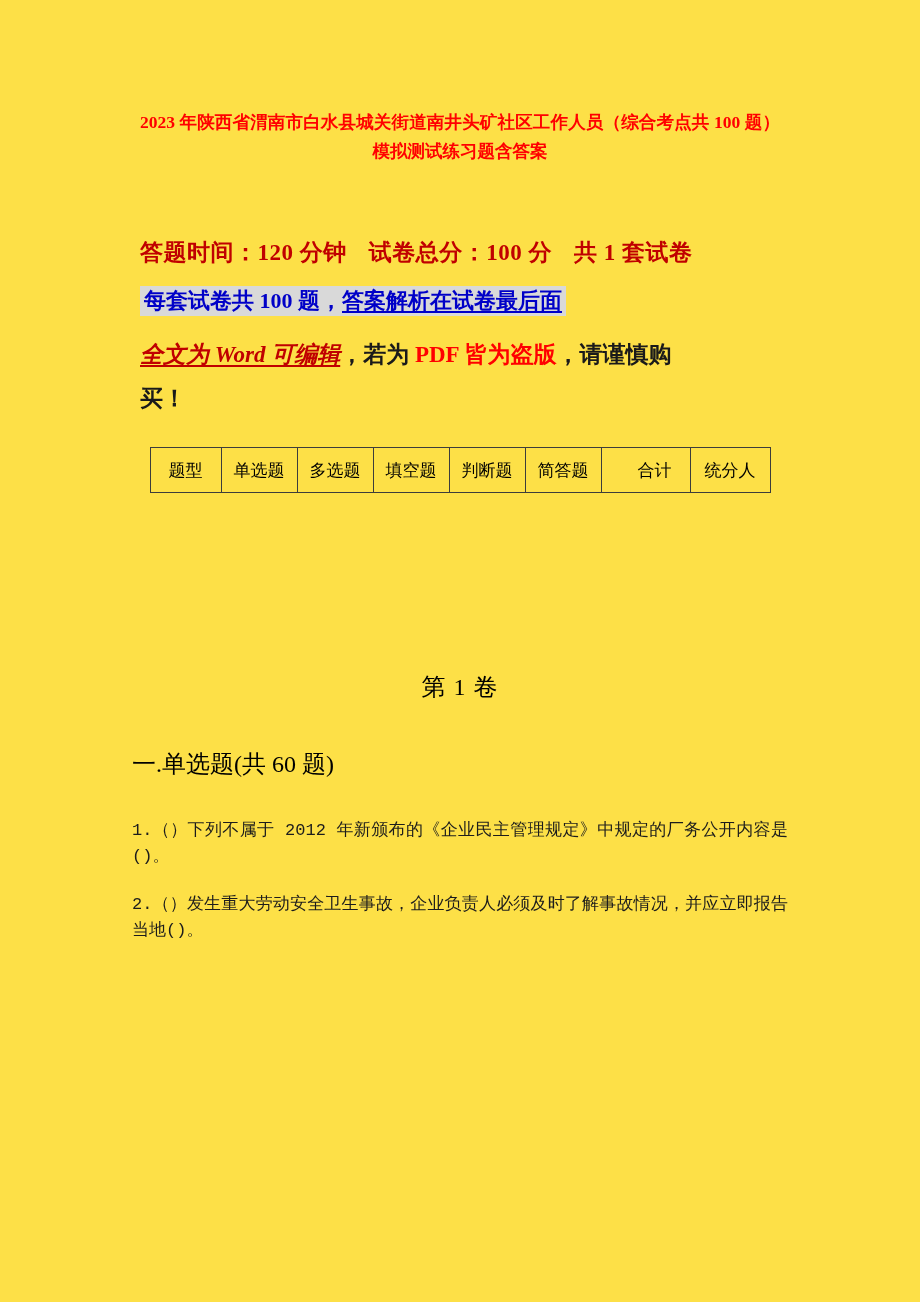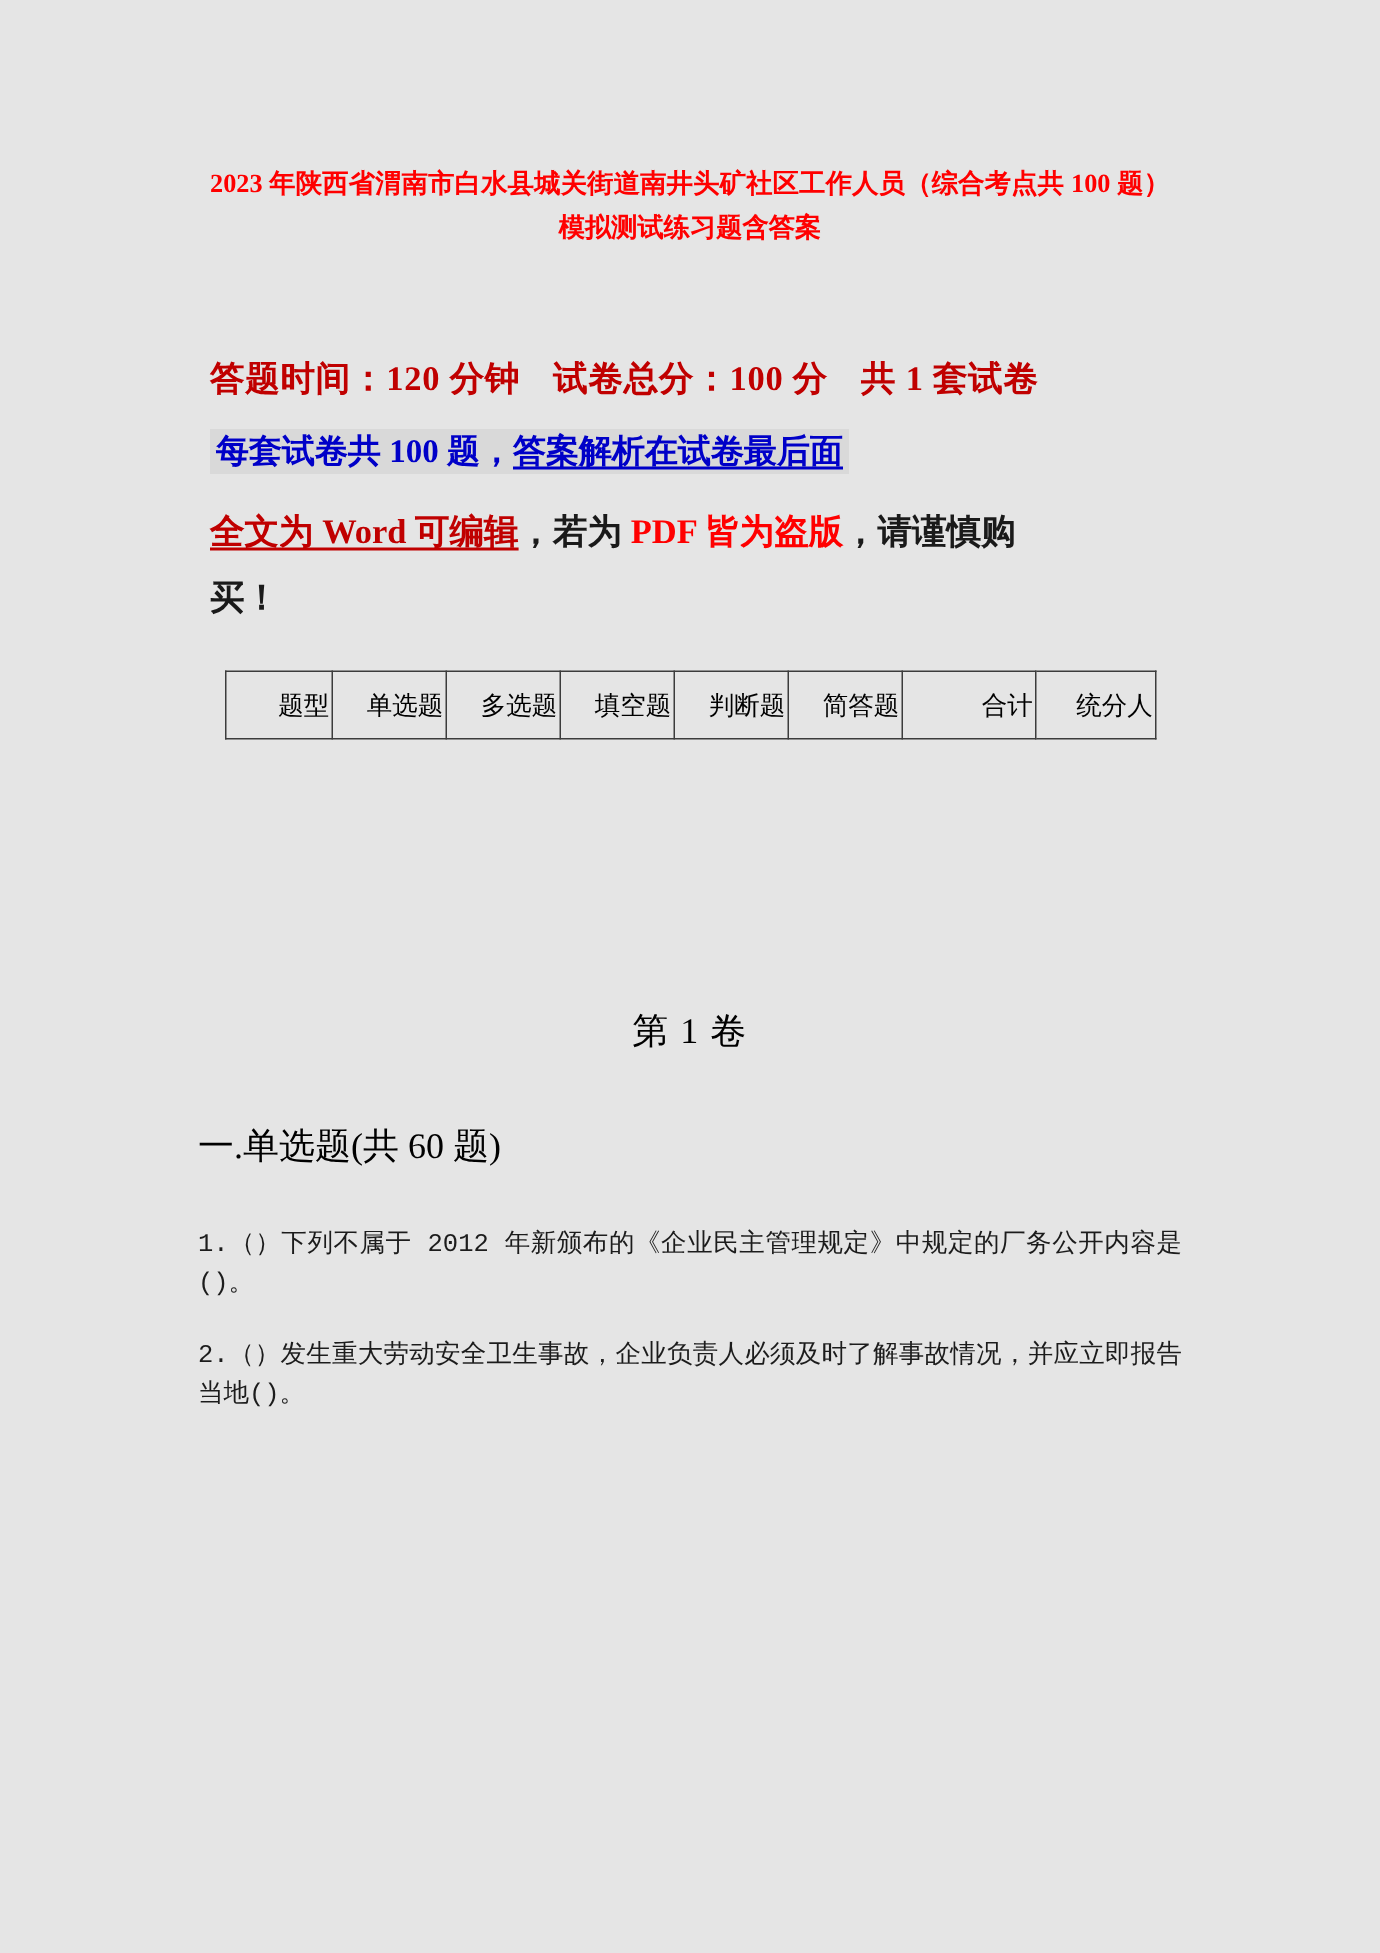--- a/index.html
+++ b/index.html
@@ -15,21 +15,21 @@
     font-family: "Liberation Serif", "DejaVu Serif", serif;
     color: #000000;
     overflow: hidden;
   }
   .page {
     position: absolute;
     left: 0;
     top: 0;
     width: 920px;
     height: 1302px;
-    background: #e5e5e5;
+    background: #fde047;
   }
   .content {
     position: absolute;
     left: 140px;
     top: 0;
     width: 640px;
   }
 
   
   .doc-title {
@@ -74,20 +74,21 @@
     text-decoration: underline;
     text-underline-offset: 3px;
   }
   .info-line-3 {
     font-size: 23px;
     margin-top: 12px;
     line-height: 44px;
   }
   .dkred {
     color: #C00000;
+    font-style: italic;
   }
   .brred {
     color: #FF0000;
   }
   .blk {
     color: #1a1a1a;
     font-weight: bold;
   }
 
   
@@ -96,21 +97,21 @@
     display: flex;
     justify-content: center;
   }
   table.score-table {
     border-collapse: collapse;
     width: 590px;
     table-layout: fixed;
   }
   table.score-table td {
     border: 1px solid #3c3c3c;
-    text-align: right;
+    text-align: center;
     font-size: 17px;
     color: #000000;
     font-family: "Liberation Serif", "DejaVu Serif", serif;
   }
   table.score-table tr.head-row td {
     height: 42px;
   }
   table.score-table tr.data-row td {
     height: 45px;
   }

